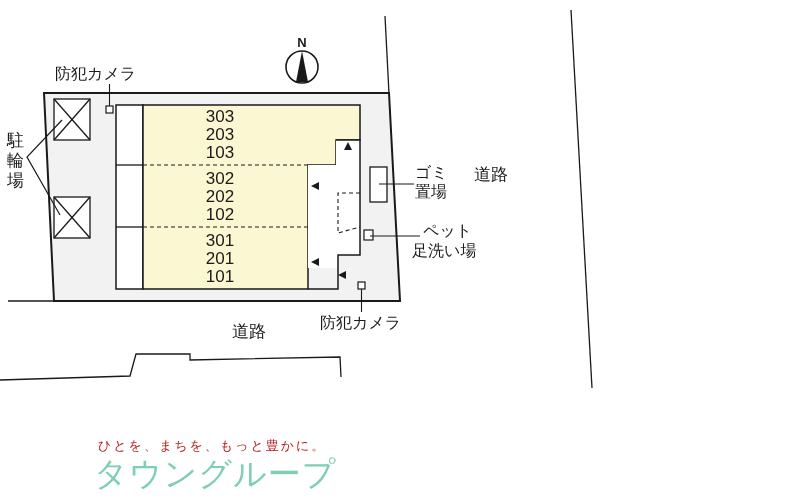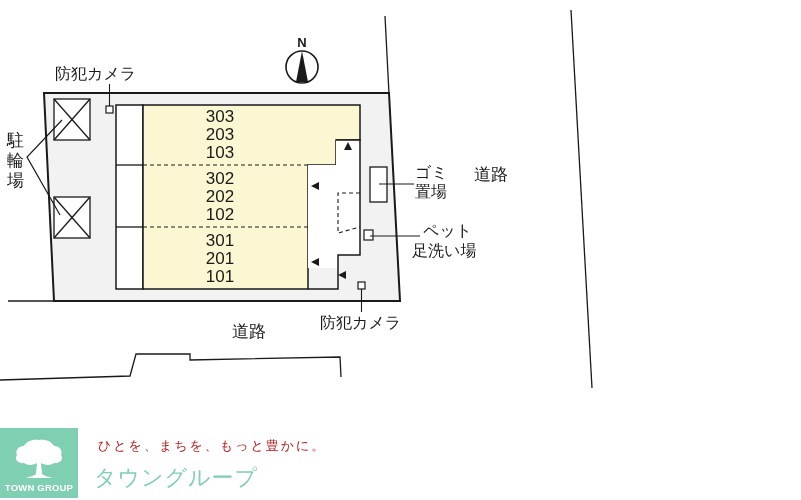--- a/index.html
+++ b/index.html
@@ -7,21 +7,21 @@
            font-family: "DejaVu Sans", "Liberation Sans", sans-serif; }
     #site-plan { position: absolute; left: 0; top: 0; width: 801px; height: 410px; }
     .lbl { font-family: "DejaVu Sans", sans-serif; fill: #1a1a1a; }
     .unit { font-family: "Liberation Sans", "DejaVu Sans", sans-serif; font-size: 17px; fill: #1a1a1a; text-anchor: middle; }
     #footer { position: absolute; left: 0; top: 428px; width: 801px; height: 72px; }
     .logo-box { position: absolute; left: 0; top: 0; width: 78px; height: 70px; background: #7fcfb3; }
     .logo-box .brand-en { position: absolute; left: 0; right: 0; bottom: 5px; text-align: center;
       color: #ffffff; font-family: "Liberation Sans", sans-serif; font-size: 9.5px; font-weight: bold; letter-spacing: 0.2px; }
     .logo-box svg { position: absolute; left: 14px; top: 8px; }
     .slogan { position: absolute; left: 98px; top: 9px; color: #b91c1c; font-size: 13px; letter-spacing: 2px; }
-    .brand-jp { position: absolute; left: 94px; top: 35px; color: #7fcfb3; font-size: 22px; letter-spacing: 1px; font-weight: normal; }
+    .brand-jp { position: absolute; left: 94px; top: 24px; color: #7fcfb3; font-size: 33px; letter-spacing: 1px; font-weight: normal; }
   </style>
 </head>
 <body>
 
 <svg id="site-plan" viewBox="0 0 801 410" xmlns="http://www.w3.org/2000/svg">
 
   <g stroke="#1a1a1a" stroke-width="1.3" fill="none">
     <line x1="385" y1="16" x2="389" y2="94"></line>
     <line x1="571" y1="10" x2="592" y2="388"></line>
     <line x1="8" y1="301" x2="54" y2="301"></line>
@@ -106,21 +106,15 @@
   <text class="lbl" x="232" y="337" font-size="17">道路</text>
 
   <g>
     <circle cx="302" cy="67" r="16" fill="#ffffff" stroke="#1a1a1a" stroke-width="1.6"></circle>
     <polygon points="302,51 296,82 308,82" fill="#1a1a1a"></polygon>
     <text x="302" y="47" font-size="13" font-weight="bold" text-anchor="middle" fill="#1a1a1a" font-family="Liberation Sans, sans-serif">N</text>
   </g>
 </svg>
 
 <div id="footer">
-  <div class="logo-box">
-    <svg width="50" height="46" viewBox="0 0 50 46">
-      <path d="M25 4 C18 3 12 6 10 10 C4 10 1 15 3 19 C0 23 4 28 10 27 C14 30 20 29 23 27 L22 38 C20 40 14 41 12 42 L38 42 C36 41 30 40 28 38 L27 27 C30 29 36 30 40 27 C46 28 50 23 47 19 C49 15 46 10 40 10 C38 6 32 3 25 4 Z" fill="#ffffff"></path>
-    </svg>
-    <div class="brand-en">TOWN GROUP</div>
-  </div>
   <div class="slogan">ひとを、まちを、もっと豊かに。</div>
   <div class="brand-jp">タウングループ</div>
 </div>
 
 </body></html>

